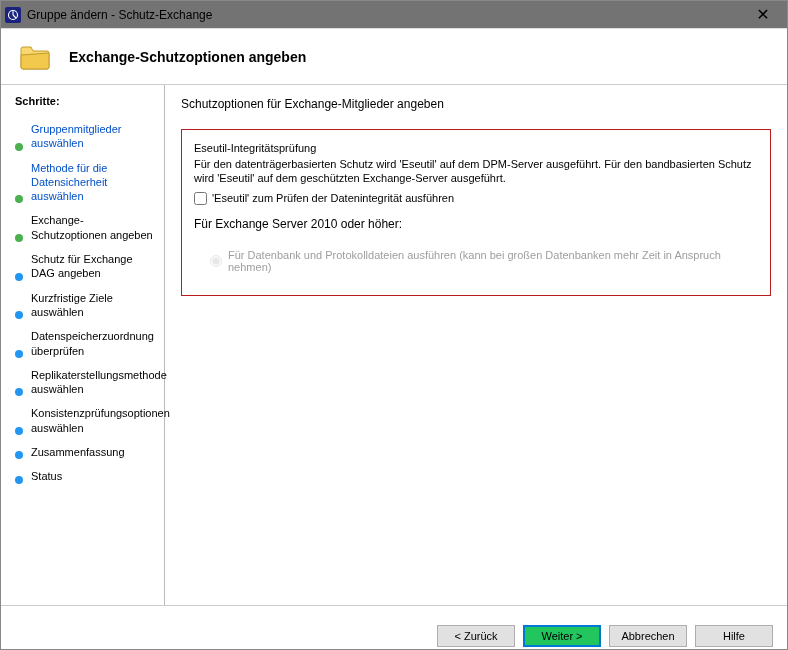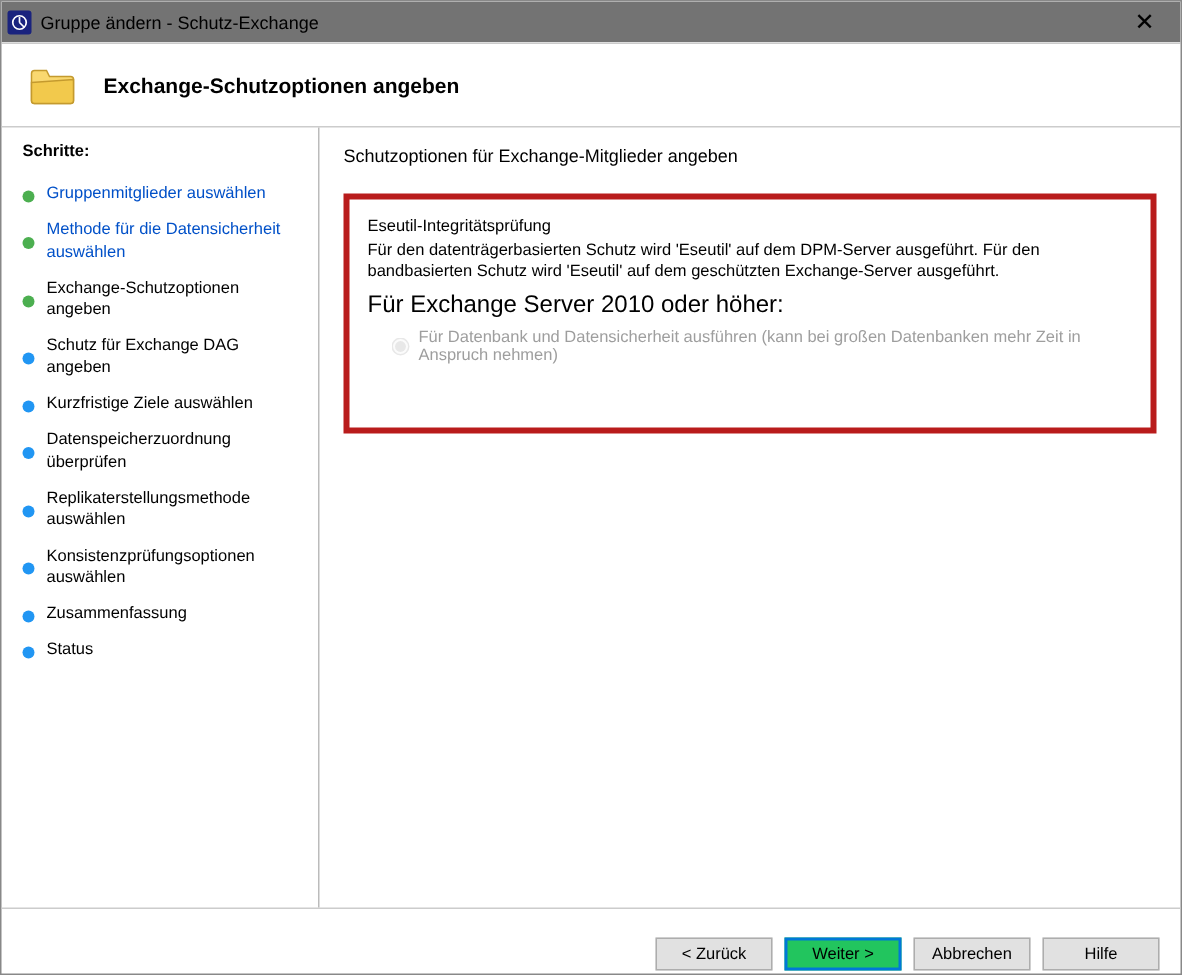--- a/index.html
+++ b/index.html
@@ -54,32 +54,32 @@
     .header-area h1 {
       font-size: 14px;
       font-weight: bold;
       color: #000;
     }
     .content-row {
       display: flex;
       height: calc(100% - 28px - 56px - 44px);
     }
     .sidebar {
-      width: 212px;
+      width: 164px;
       padding: 10px 8px 10px 14px;
       border-right: 1px solid #bbb;
     }
     .sidebar h2 {
       font-size: 11px;
       font-weight: bold;
       margin-bottom: 10px;
     }
     .step-item {
       display: flex;
-      align-items: center;
+      align-items: flex-end;
       padding: 5px 0;
       gap: 8px;
       line-height: 1.3;
     }
     .step-bullet {
       width: 8px; height: 8px;
       border-radius: 50%;
       flex-shrink: 0;
       margin-top: 3px;
     }
@@ -92,21 +92,21 @@
     .main-panel {
       flex: 1;
       padding: 12px 16px;
       position: relative;
     }
     .main-panel .intro {
       font-size: 12px;
       margin-bottom: 18px;
     }
     .group-box {
-      border: 4px solid #b91c1c;
+      border: 1px solid #b91c1c;
       padding: 12px 12px 16px 12px;
       min-height: 160px;
     }
     .group-label {
       font-size: 11px;
       color: #000;
       margin-bottom: 3px;
     }
     .group-desc {
       font-size: 11px;
@@ -117,23 +117,23 @@
     .checkbox-row {
       display: flex;
       align-items: center;
       gap: 5px;
       margin-bottom: 12px;
     }
     .checkbox-row input[type="checkbox"] {
       width: 13px; height: 13px;
     }
     .sub-heading {
-      font-size: 16px;
-      color: #000;
-      margin-bottom: 6px;
+      font-size: 12px;
+      color: #000;
+      margin-bottom: 18px;
     }
     .radio-group {
       padding-left: 16px;
     }
     .radio-row {
       display: flex;
       align-items: center;
       gap: 6px;
       margin-bottom: 6px;
     }
@@ -236,27 +236,31 @@
       </div>
   </div>
 
   <div class="main-panel">
     <div class="intro">Schutzoptionen für Exchange-Mitglieder angeben</div>
 
     <div class="group-box">
       <div class="group-label">Eseutil-Integritätsprüfung</div>
       <div class="group-desc">Für den datenträgerbasierten Schutz wird 'Eseutil' auf dem DPM-Server ausgeführt. Für den bandbasierten Schutz wird 'Eseutil' auf dem geschützten Exchange-Server ausgeführt.</div>
 
+      <div class="checkbox-row">
+        <input type="checkbox" id="cb-eseutil" style="">
+        <label for="cb-eseutil">'Eseutil' zum Prüfen der Datenintegrität ausführen</label>
+      </div>
 
       <div class="sub-heading">Für Exchange Server 2010 oder höher:</div>
 
       <div class="radio-group">
         <div class="radio-row disabled">
           <input type="radio" name="ex2010" id="r1" checked="" disabled="" style="">
-          <label for="r1">Für Datenbank und Datensicherheit ausführen (kann bei großen Datenbanken mehr Zeit in Anspruch nehmen)</label>
+          <label for="r1">Für Datenbank und Protokolldateien ausführen (kann bei großen Datenbanken mehr Zeit in Anspruch nehmen)</label>
         </div>
       </div>
     </div>
   </div>
 </div>
 
 <div class="button-bar">
   <button>&lt; Zurück</button>
   <button class="primary">Weiter &gt;</button>
   <button>Abbrechen</button>

